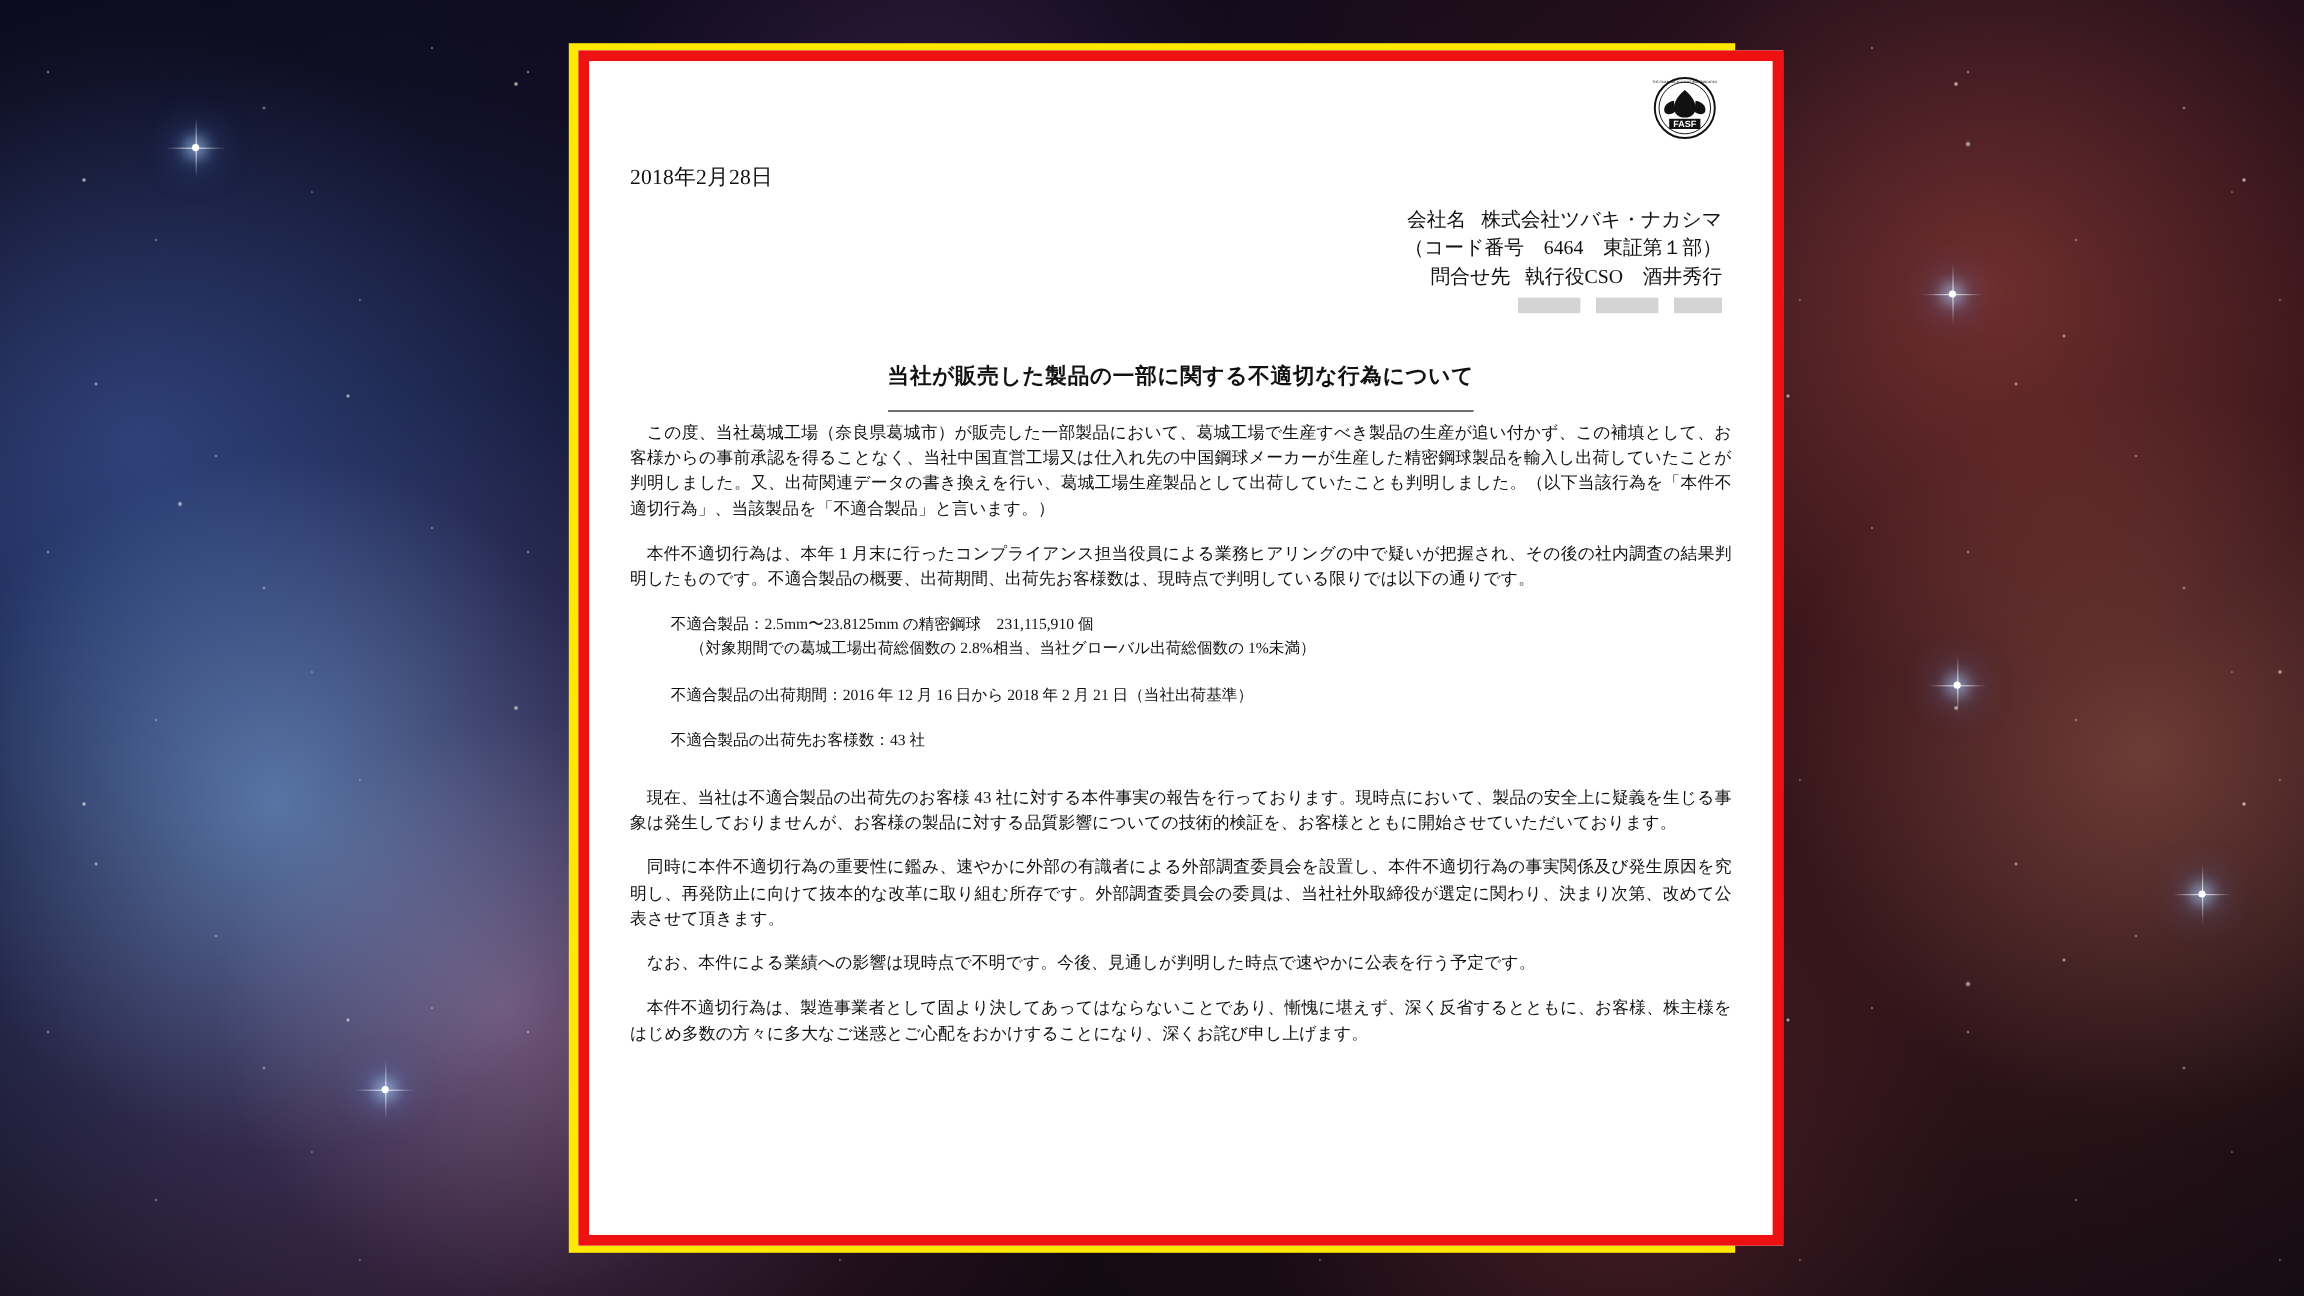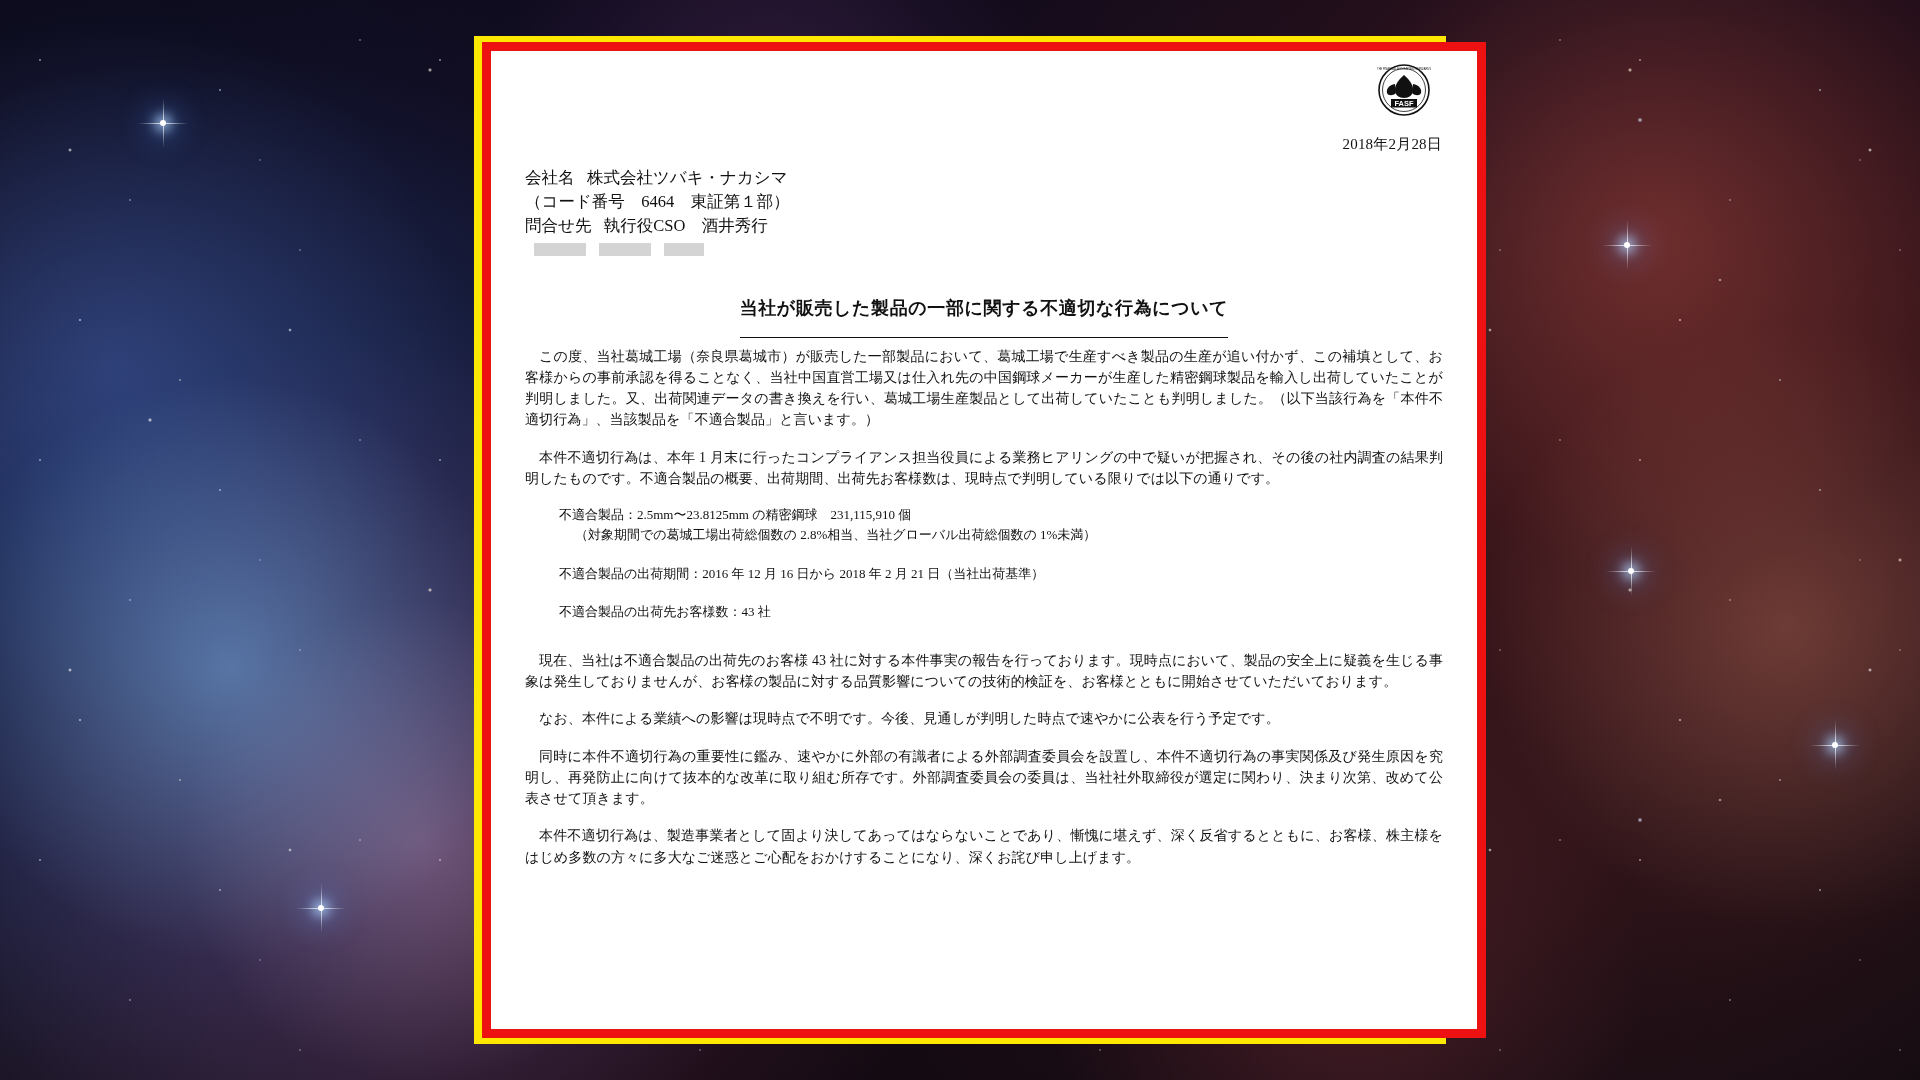--- a/index.html
+++ b/index.html
@@ -116,27 +116,26 @@
     position: absolute;
     right: 34px;
     top: 12px;
     width: 78px;
     height: 58px;
   }
   .logo-wrap svg { display: block; }
 
   
   .doc-date {
-    text-align: right;
-    font-size: 15px;
+    font-size: 18px;
     margin: 68px 1px 12px 0;
     letter-spacing: 0.2px;
   }
   .meta-block {
-    text-align: left;
+    text-align: right;
     margin: 0 8px 0 0;
     font-size: 16.5px;
     line-height: 1.45;
   }
   .meta-line { white-space: nowrap; }
   .redact {
     display: inline-block;
     background: #d4d4d4;
     height: 13px;
     vertical-align: middle;
@@ -248,19 +247,19 @@
         <div class="sub">（対象期間での葛城工場出荷総個数の 2.8%相当、当社グローバル出荷総個数の 1%未満）</div>
         <div class="spacer-md"></div>
         <div>不適合製品の出荷期間：2016 年 12 月 16 日から 2018 年 2 月 21 日（当社出荷基準）</div>
         <div class="spacer-md"></div>
         <div>不適合製品の出荷先お客様数：43 社</div>
       </div>
 
       <div class="spacer-sm"></div>
 
       <p class="body indent">現在、当社は不適合製品の出荷先のお客様 43 社に対する本件事実の報告を行っております。現時点において、製品の安全上に疑義を生じる事象は発生しておりませんが、お客様の製品に対する品質影響についての技術的検証を、お客様とともに開始させていただいております。</p>
+      <p class="body indent">同時に本件不適切行為の重要性に鑑み、速やかに外部の有識者による外部調査委員会を設置し、本件不適切行為の事実関係及び発生原因を究明し、再発防止に向けて抜本的な改革に取り組む所存です。外部調査委員会の委員は、当社社外取締役が選定に関わり、決まり次第、改めて公表させて頂きます。</p>
       <p class="body indent">なお、本件による業績への影響は現時点で不明です。今後、見通しが判明した時点で速やかに公表を行う予定です。</p>
-      <p class="body indent">同時に本件不適切行為の重要性に鑑み、速やかに外部の有識者による外部調査委員会を設置し、本件不適切行為の事実関係及び発生原因を究明し、再発防止に向けて抜本的な改革に取り組む所存です。外部調査委員会の委員は、当社社外取締役が選定に関わり、決まり次第、改めて公表させて頂きます。</p>
       <p class="body indent">本件不適切行為は、製造事業者として固より決してあってはならないことであり、慚愧に堪えず、深く反省するとともに、お客様、株主様をはじめ多数の方々に多大なご迷惑とご心配をおかけすることになり、深くお詫び申し上げます。</p>
 
     </div>
   </div>
 </div>
 
 </body></html>

